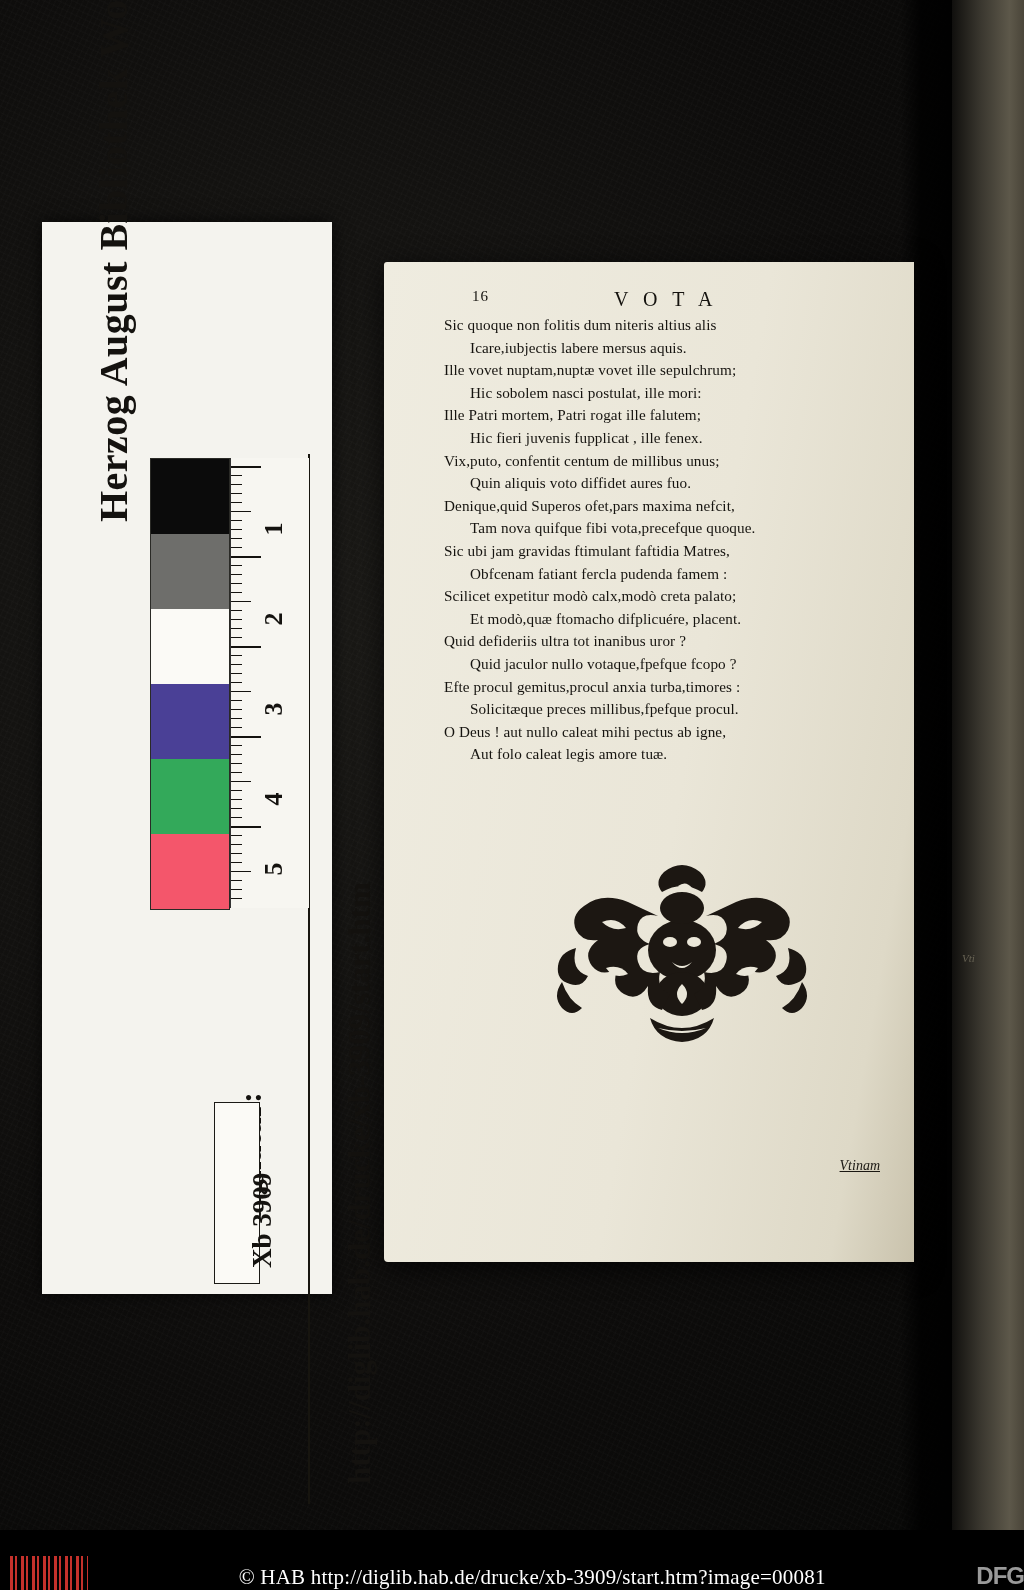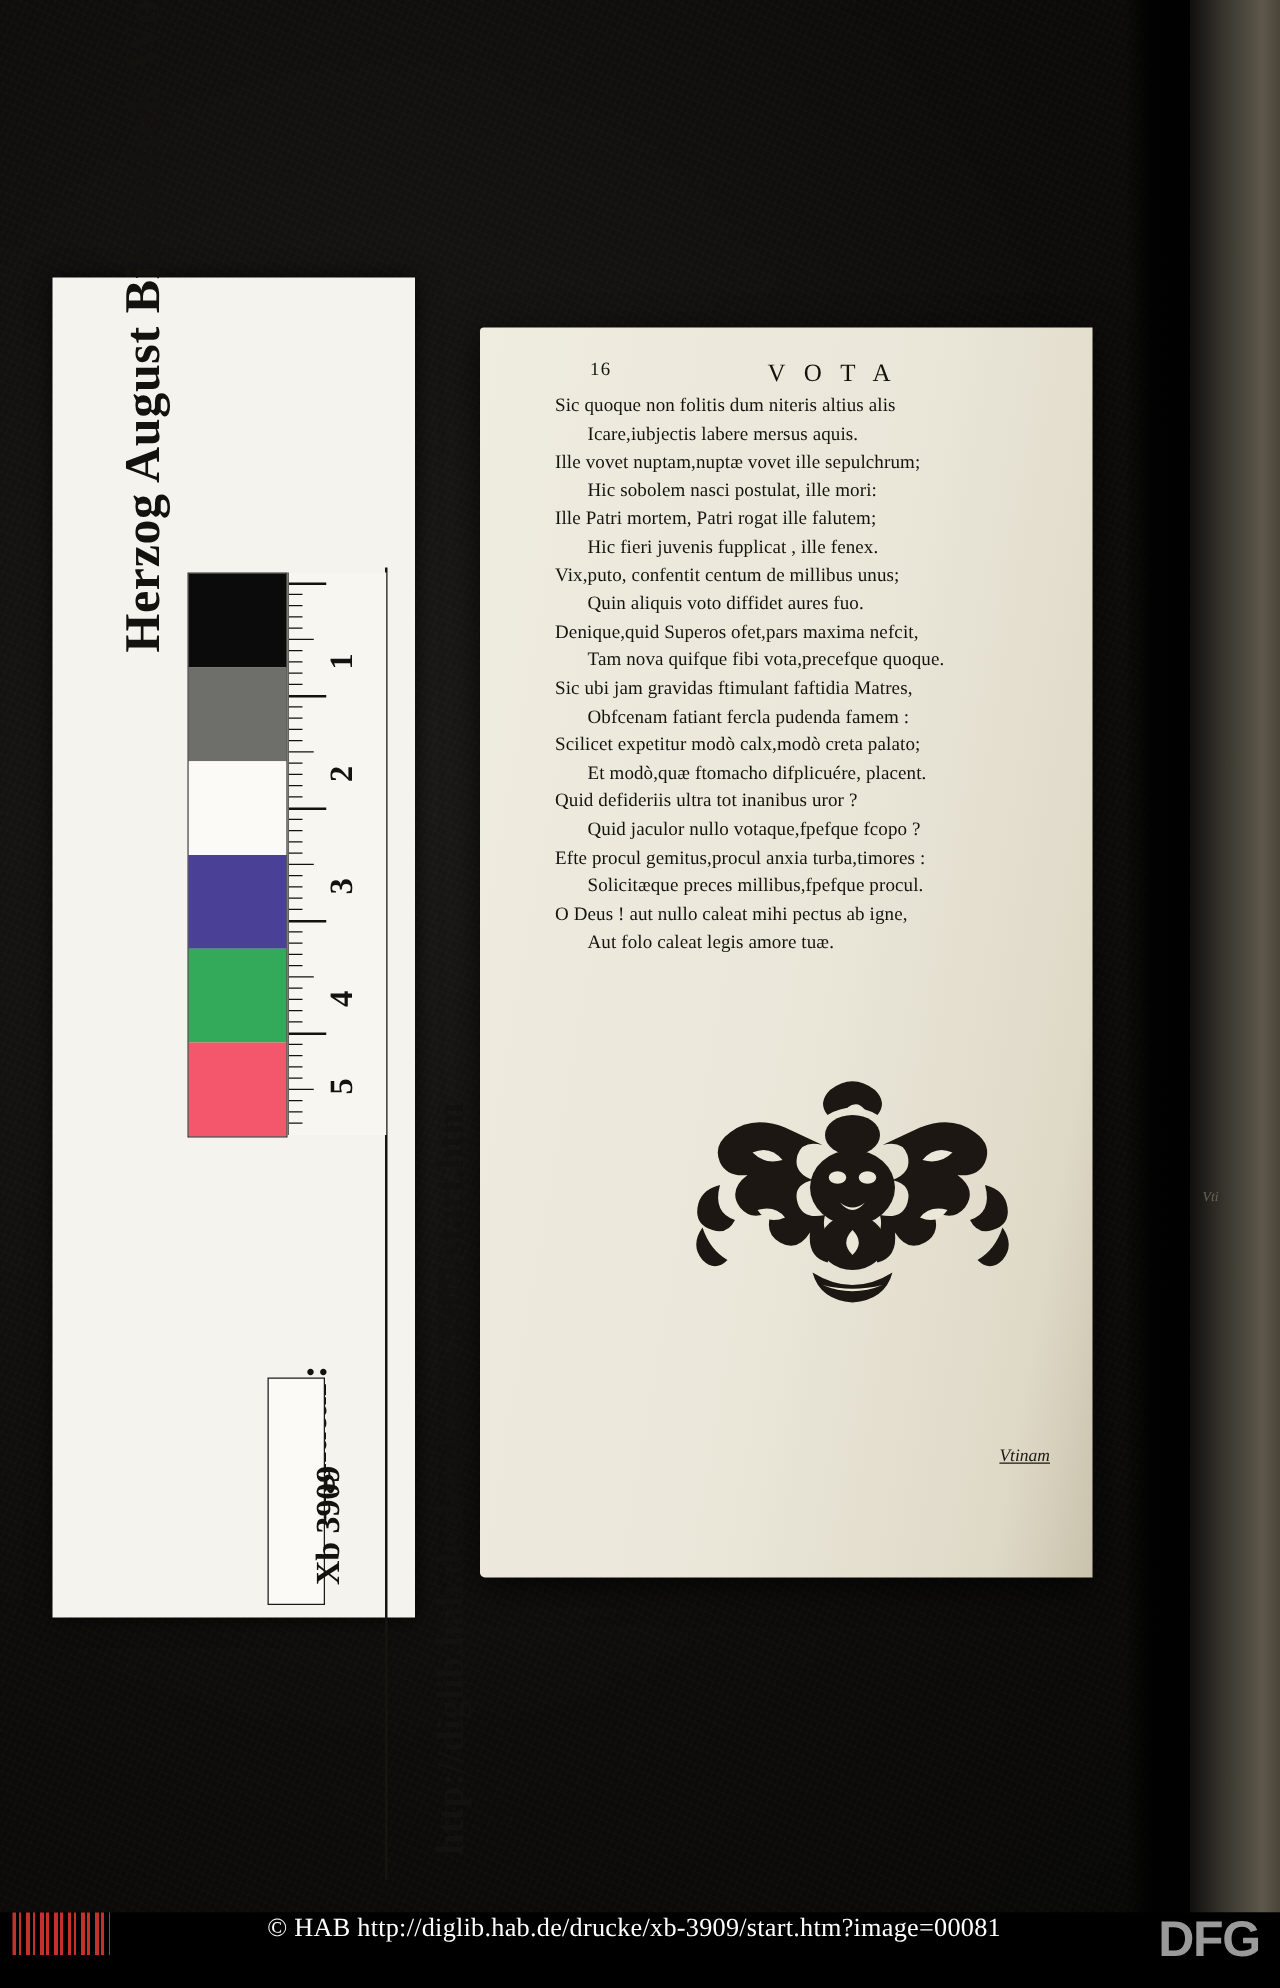--- a/index.html
+++ b/index.html
@@ -158,21 +158,21 @@
     font-size: 26px;
     font-weight: bold;
     color: #14120f;
     transform: rotate(-90deg);
   }
 
   
   .page {
     position: absolute;
     left: 384px; top: 262px;
-    width: 490px;
+    width: 530px;
     height: 1000px;
     background: linear-gradient(100deg, #efece0 0%, #eae6d8 55%, #ded9c7 88%, #c9c2ac 100%);
     box-shadow: 0 6px 28px rgba(0,0,0,.75);
     border-radius: 3px 0 0 4px;
   }
   .page-inner {
     position: absolute;
     inset: 0;
     padding: 26px 30px 0 60px;
     box-sizing: border-box;
@@ -226,45 +226,45 @@
   }
 
   
   .footer {
     position: absolute;
     left: 0; top: 1530px;
     width: 1024px;
     height: 60px;
     background: #000;
     display: flex;
-    align-items: flex-start;
+    align-items: flex-end;
   }
   .barcode {
     width: 78px;
     height: 34px;
     margin-left: 10px;
     background: repeating-linear-gradient(90deg,
       #c4312b 0px, #c4312b 3px,
       #000 3px, #000 5px,
       #c4312b 5px, #c4312b 7px,
       #000 7px, #000 11px);
   }
   .footer-text {
     flex: 1;
     text-align: center;
     color: #fff;
     font-family: "Liberation Serif", serif;
     font-size: 21px;
     letter-spacing: .2px;
   }
   .dfg {
-    margin-right: 16px;
+    margin-right: 0;
     color: #9a9a9a;
     font-family: "Liberation Sans", sans-serif;
-    font-size: 40px;
+    font-size: 24px;
     font-weight: bold;
     letter-spacing: -1px;
   }
 </style>
 </head>
 <body>
 
 <div class="scan">
   <div class="scan-noise"></div>
 

